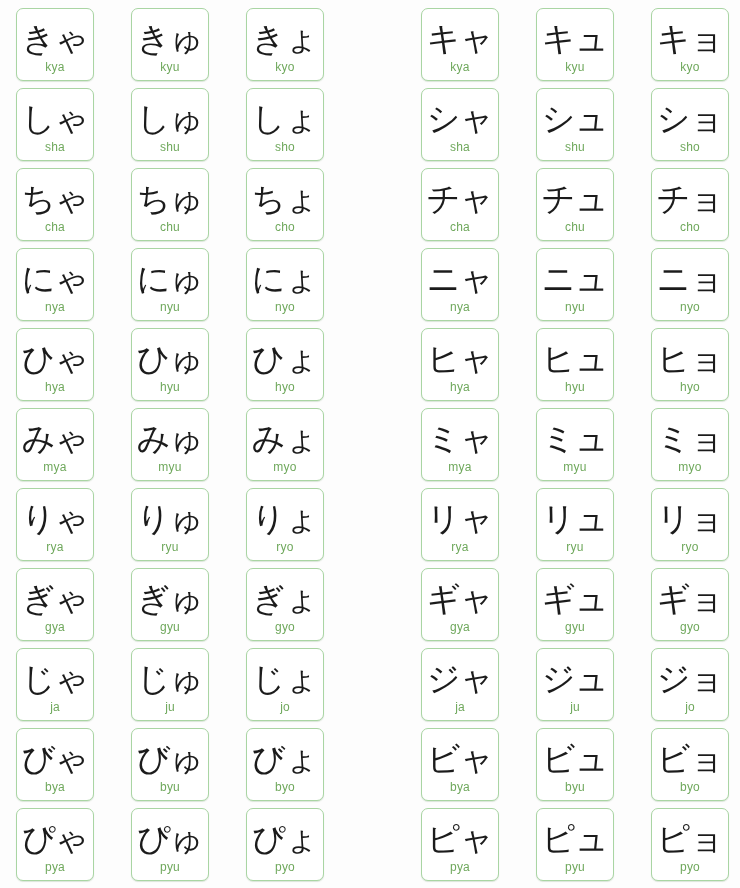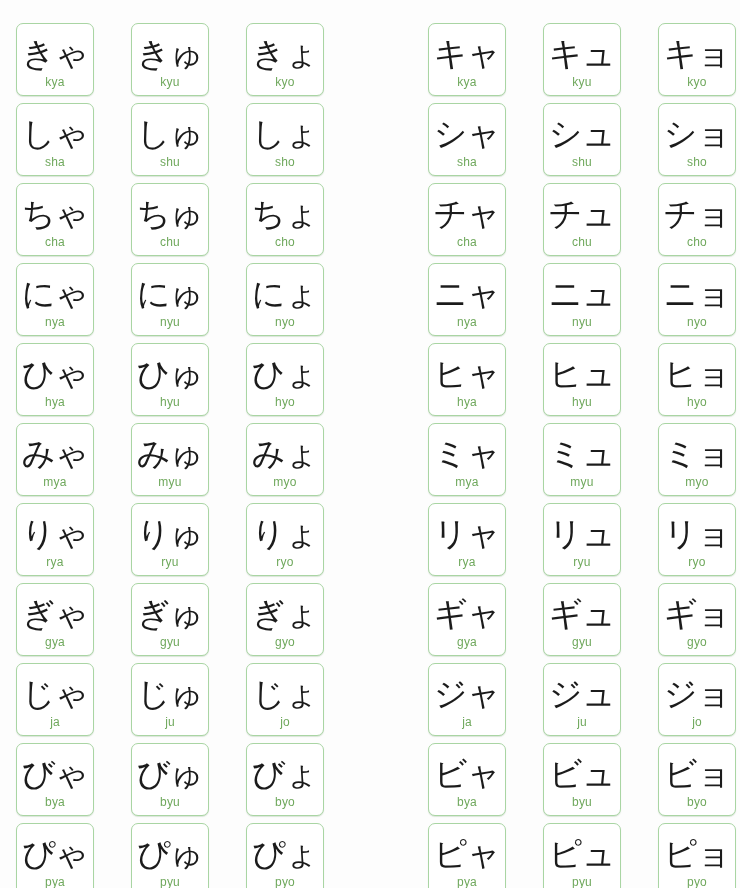--- a/index.html
+++ b/index.html
@@ -17,39 +17,39 @@
   }
 
   #chart-root {
     position: relative;
     width: 740px;
     height: 888px;
     display: flex;
     flex-direction: row;
     align-items: flex-start;
     box-sizing: border-box;
-    padding-top: 23px;
+    padding-top: 8px;
   }
 
   .kana-group {
     display: flex;
     flex-direction: row;
   }
 
   .group-hiragana { margin-left: 16px; }
   .group-gap { width: 97px; flex: 0 0 97px; }
 
   .kana-column {
     display: flex;
     flex-direction: column;
     width: 78px;
     flex: 0 0 78px;
     margin-right: 37px;
   }
-  .kana-column.col-last { margin-right: 7px; }
+  .kana-column.col-last { margin-right: 0; }
 
   .kana-card {
     box-sizing: border-box;
     width: 78px;
     height: 73px;
     margin-bottom: 7px;
     border: 1px solid #a9d5a3;
     border-radius: 7px;
     background: #ffffff;
     box-shadow: 0 1px 1px rgba(140, 175, 135, 0.30);

